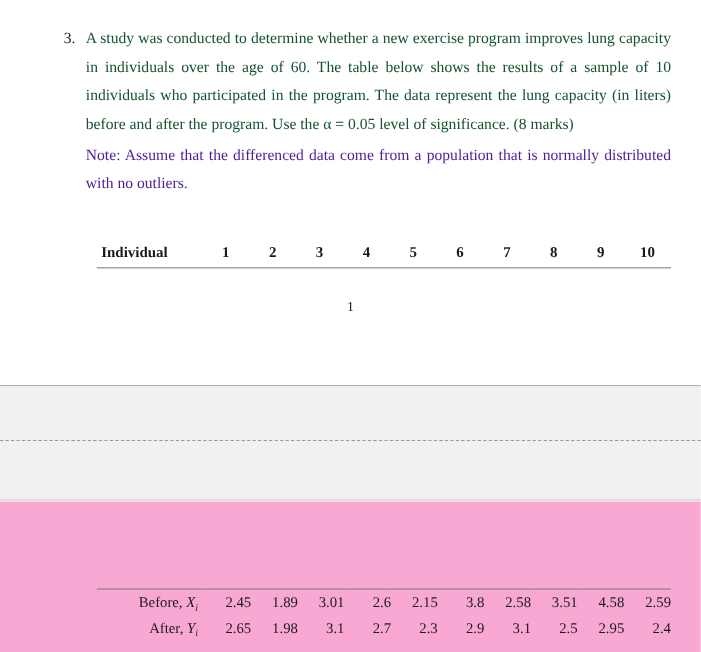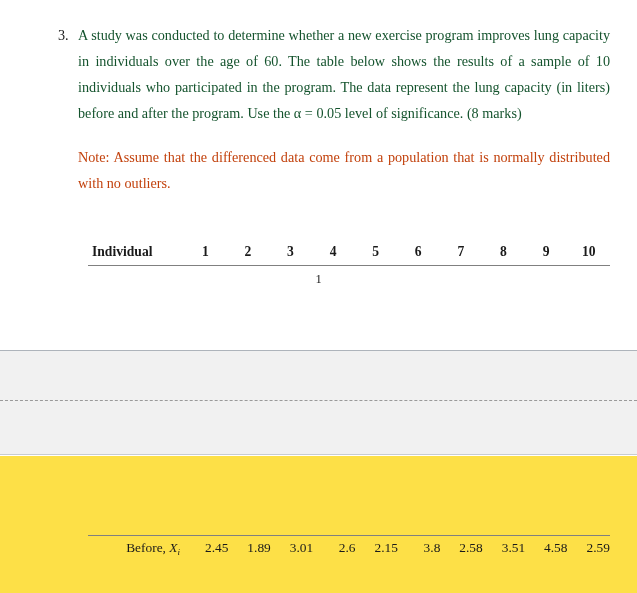--- a/index.html
+++ b/index.html
@@ -52,37 +52,36 @@
     font-size: 14.2px;
     line-height: 26px;
     text-align: justify;
     text-justify: inter-word;
     color: #14532d;
   }
 
   .note-block {
     position: absolute;
     left: 78px;
-    top: 144px;
+    top: 128px;
     width: 532px;
     font-size: 14.2px;
     line-height: 26px;
     text-align: justify;
-    color: #c2410c;
+    color: #4c1d95;
   }
 
   
   .tbl-head {
     position: absolute;
     left: 88px;
     top: 219px;
     width: 522px;
     border-collapse: collapse;
     table-layout: fixed;
-    margin-top: 22px;
   }
   .tbl-head td {
     font-size: 13.6px;
     font-weight: bold;
     text-align: center;
     padding: 3px 0 5px 0;
     border-bottom: 1px solid #808080;
     color: #1a1a1a;
     white-space: nowrap;
   }
@@ -123,21 +122,21 @@
     border-top: 1px dashed #9a9a9a;
   }
 
   
   .doc-page-2 {
     position: absolute;
     left: 0;
     top: 456px;
     width: 637px;
     height: 137px;
-    background: #fde047;
+    background: #f9a8d4;
   }
 
   .tbl-data {
     position: absolute;
     left: 88px;
     top: 79px;
     width: 522px;
     border-collapse: collapse;
     table-layout: fixed;
   }
@@ -215,15 +214,28 @@
       <td>1.89</td>
       <td>3.01</td>
       <td>2.6</td>
       <td>2.15</td>
       <td>3.8</td>
       <td>2.58</td>
       <td>3.51</td>
       <td>4.58</td>
       <td>2.59</td>
     </tr>
+    <tr>
+      <td class="label-cell"><span>After, </span><span class="var">Y</span><sub>i</sub></td>
+      <td>2.65</td>
+      <td>1.98</td>
+      <td>3.1</td>
+      <td>2.7</td>
+      <td>2.3</td>
+      <td>2.9</td>
+      <td>3.1</td>
+      <td>2.5</td>
+      <td>2.95</td>
+      <td>2.4</td>
+    </tr>
   </tbody>
     </table>
 </div>
 
 </body></html>

